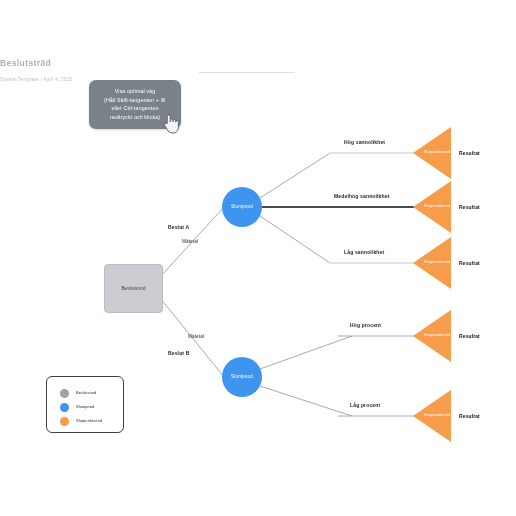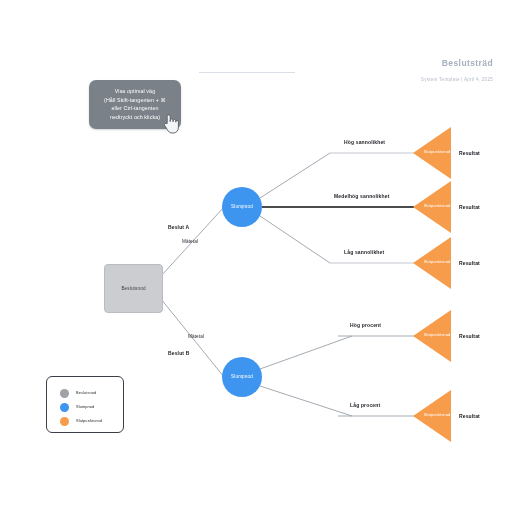--- a/index.html
+++ b/index.html
@@ -9,21 +9,21 @@
     font-family:"Liberation Sans","DejaVu Sans",sans-serif;
     overflow:hidden;
     position:relative;
   }
   #canvas{position:absolute;inset:0;width:516px;height:516px;}
   .layer{position:absolute;left:0;top:0;width:516px;height:516px;}
   svg.layer{pointer-events:none;}
 
   
   #header{
-    position:absolute;left:0;top:58px;width:493px;text-align:right;
+    position:absolute;left:0;top:58px;width:493px;text-align:left;
   }
   #doc-title{
     font-size:8.5px;font-weight:bold;color:#a7b0c0;letter-spacing:.4px;
     line-height:11px;
   }
   #title-rule{
     width:96px;height:1px;background:#dadee6;margin:3px auto 0 auto;
   }
   #doc-subtitle{
     font-size:4.6px;color:#b4bcc9;letter-spacing:.25px;margin-top:3px;

